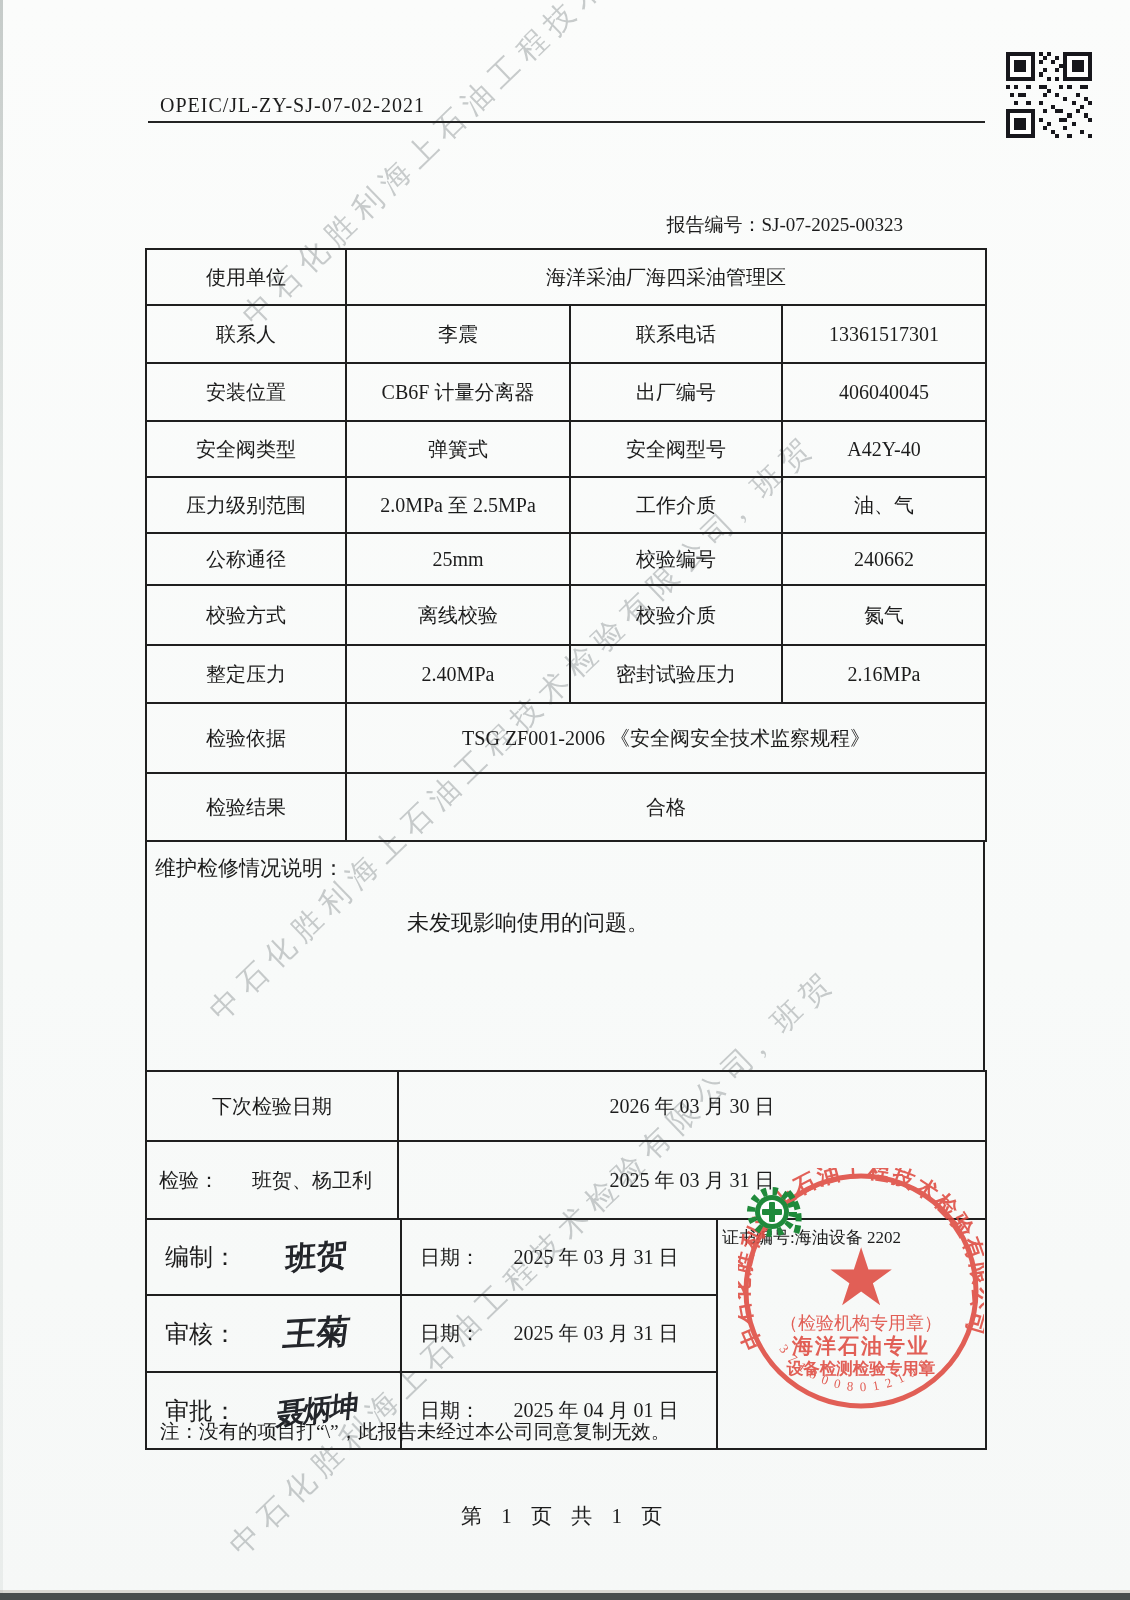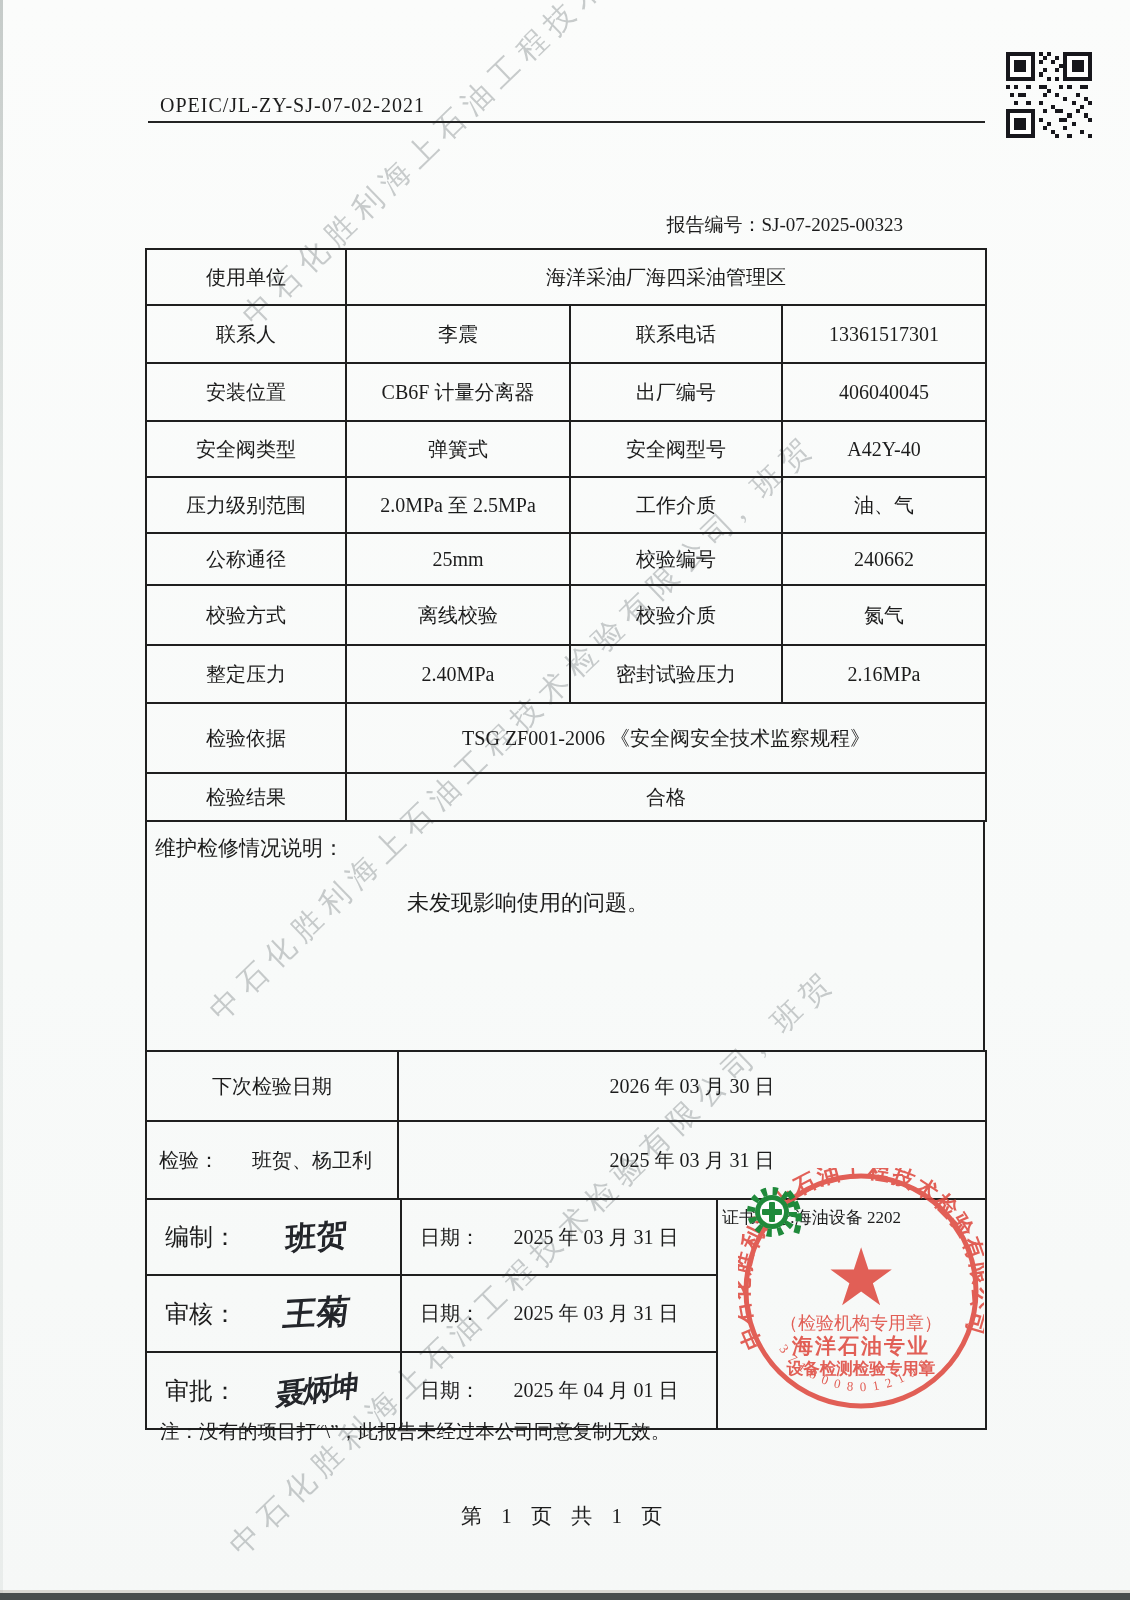--- a/index.html
+++ b/index.html
@@ -188,21 +188,21 @@
       <tr style="height:58px">
         <td>整定压力</td>
         <td>2.40MPa</td>
         <td>密封试验压力</td>
         <td>2.16MPa</td>
       </tr>
       <tr style="height:70px">
         <td>检验依据</td>
         <td colspan="3">TSG ZF001-2006 《安全阀安全技术监察规程》</td>
       </tr>
-      <tr style="height:48px">
+      <tr style="height:68px">
         <td>检验结果</td>
         <td colspan="3">合格</td>
       </tr>
     </tbody>
       </table>
 
     <table>
       <tbody>
           <tr>
         <td class="maint-cell">

